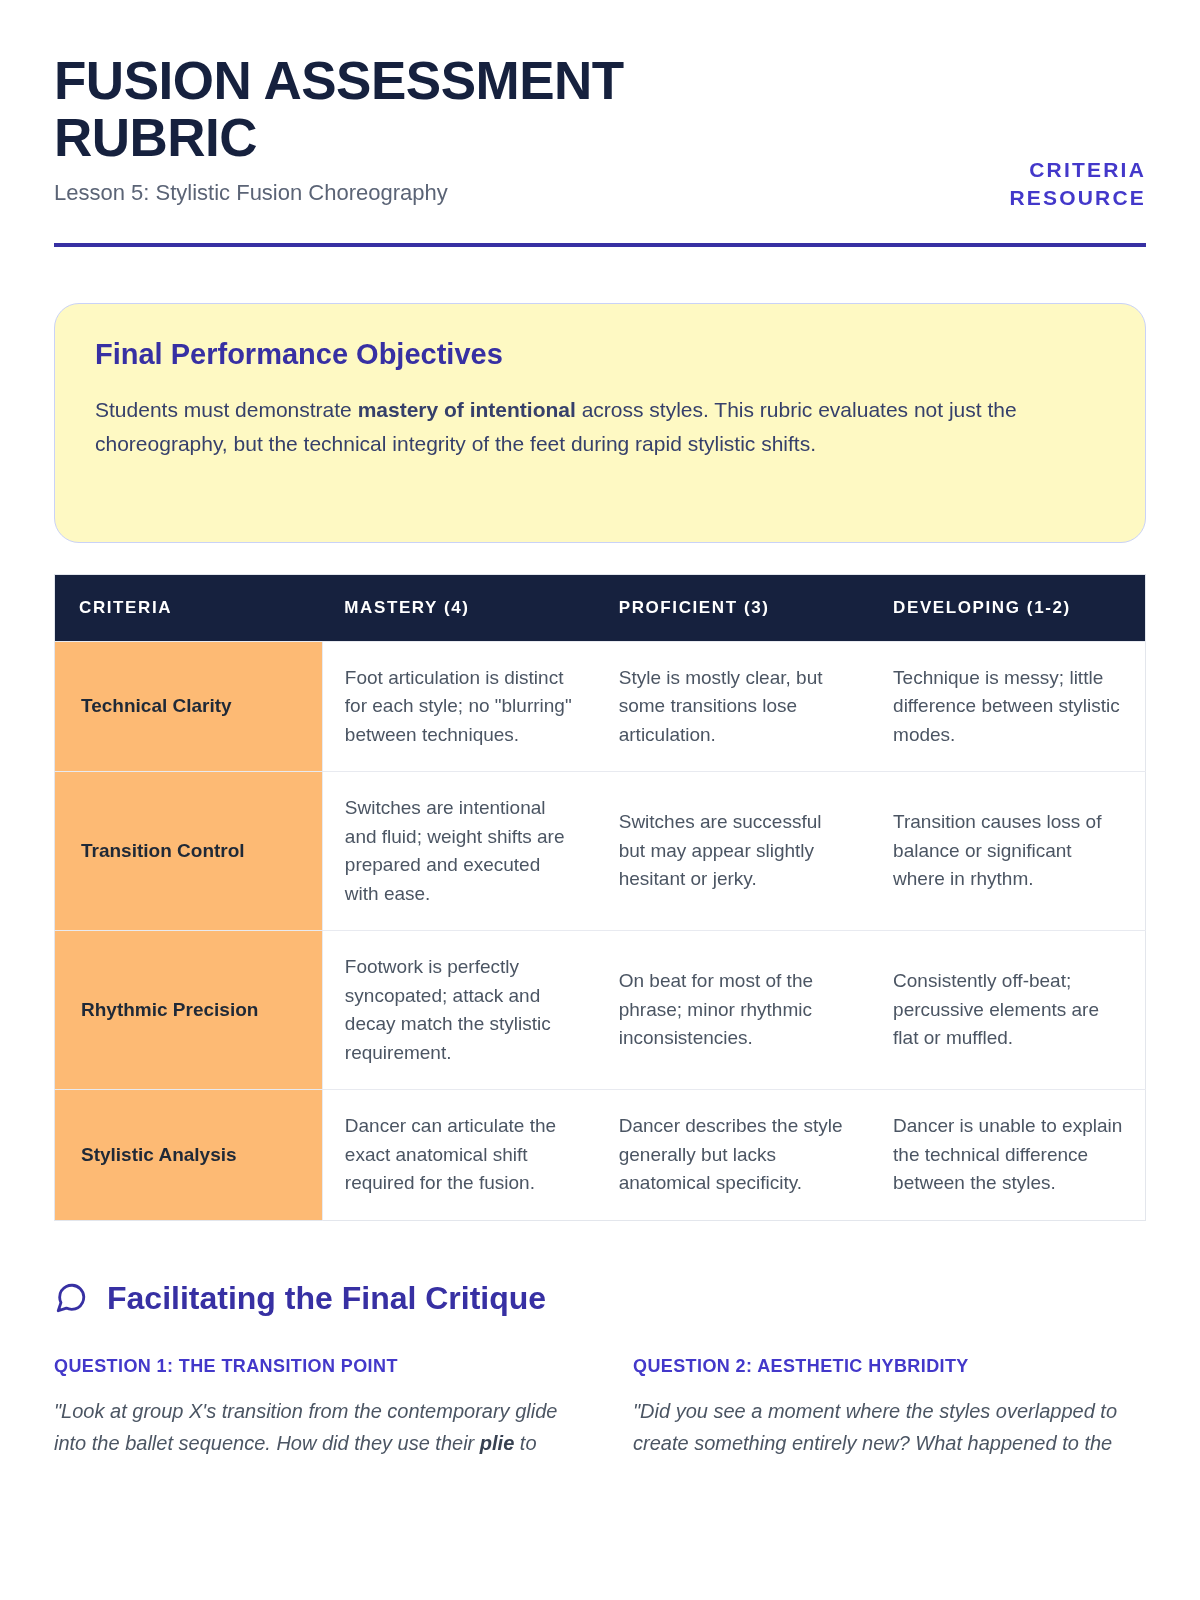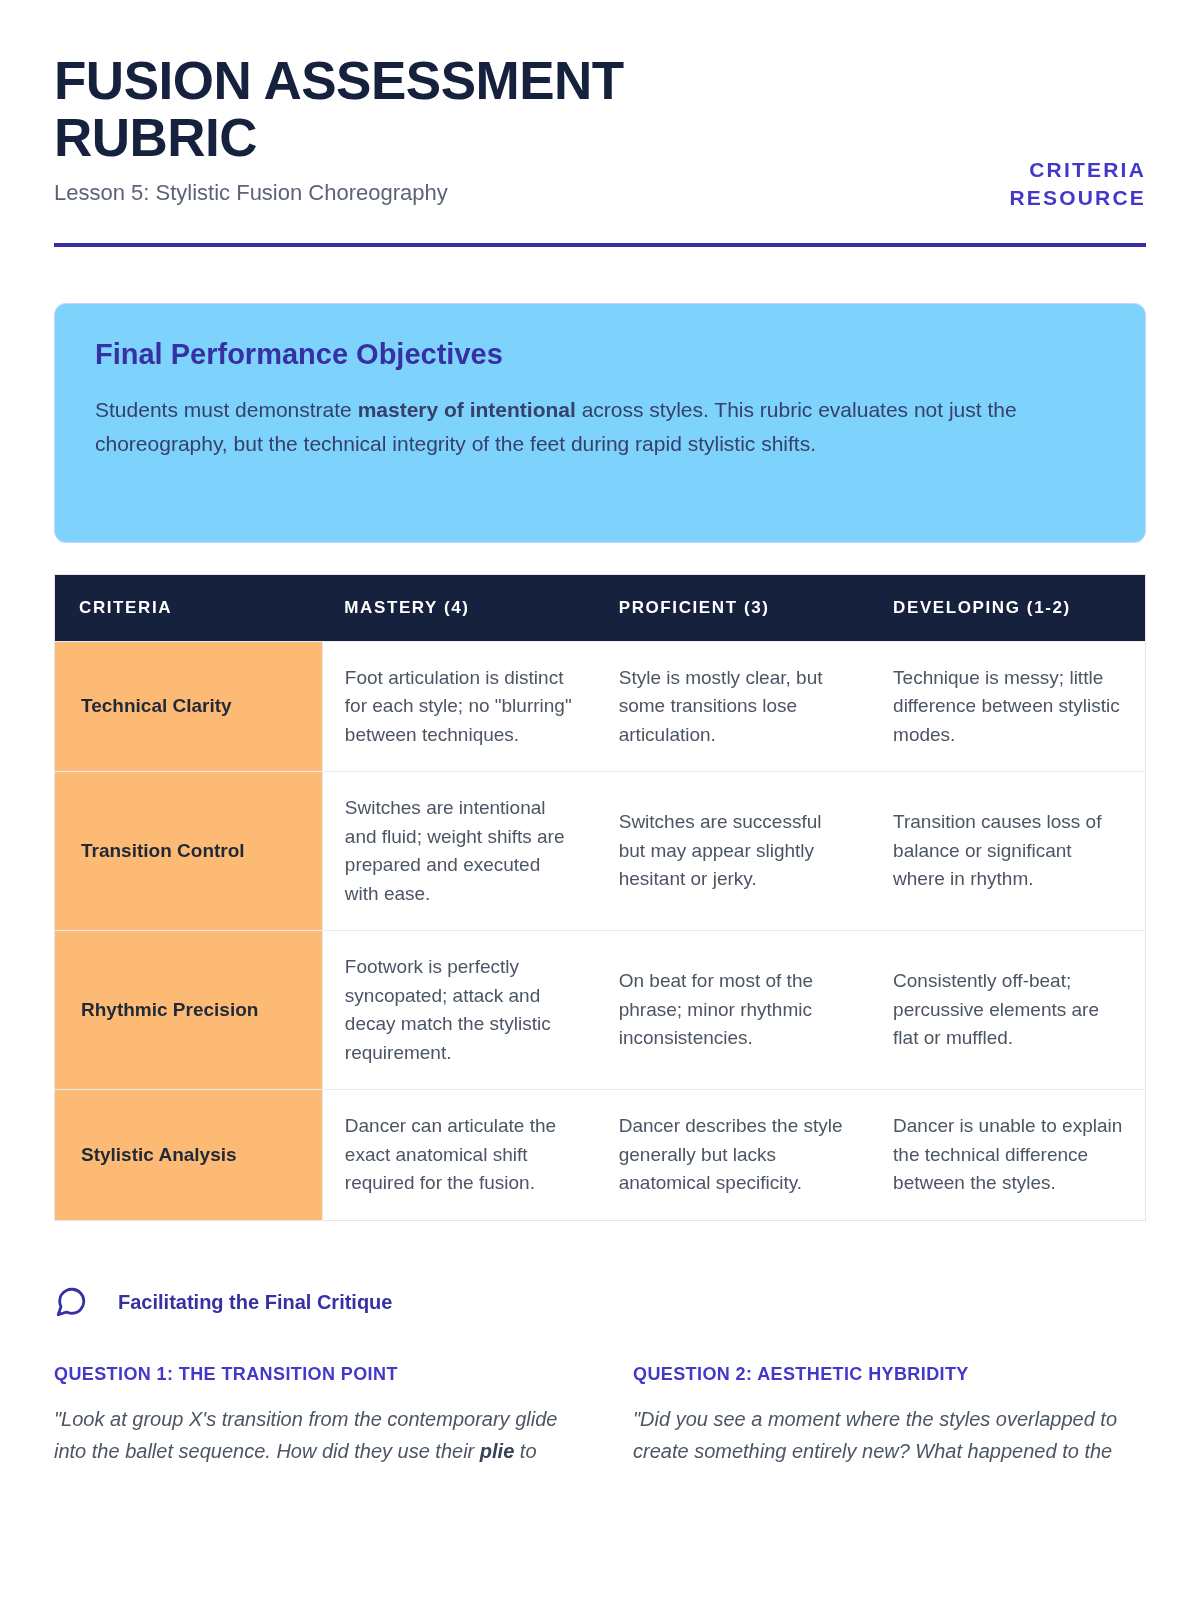--- a/index.html
+++ b/index.html
@@ -55,23 +55,23 @@
   }
   .rule {
     height: 4px;
     background: #3730a3;
     margin-top: 30px;
   }
 
   
   .callout {
     margin-top: 56px;
-    background: #7dd3fc;
+    background: #fef9c3;
     border: 1px solid #c9d2f8;
-    border-radius: 12px;
+    border-radius: 25px;
     padding: 34px 40px 24px 40px;
     min-height: 240px;
   }
   .callout-title {
     color: #3730a3;
     font-size: 29px;
     font-weight: 800;
     margin: 0 0 22px 0;
   }
   .callout-body {
@@ -130,24 +130,24 @@
     align-items: center;
     gap: 18px;
   }
   .chat-icon {
     width: 34px;
     height: 34px;
     flex: 0 0 auto;
     color: #3730a3;
   }
   .critique-title {
-    font-size: 20px;
+    font-size: 32px;
     font-weight: 800;
     color: #3730a3;
-    margin: 12px;
+    margin: 1px;
   }
   .qgrid {
     margin-top: 38px;
     display: grid;
     grid-template-columns: 1fr 1fr;
     gap: 0 66px;
   }
   .q-label {
     color: #4338ca;
     font-weight: 800;

